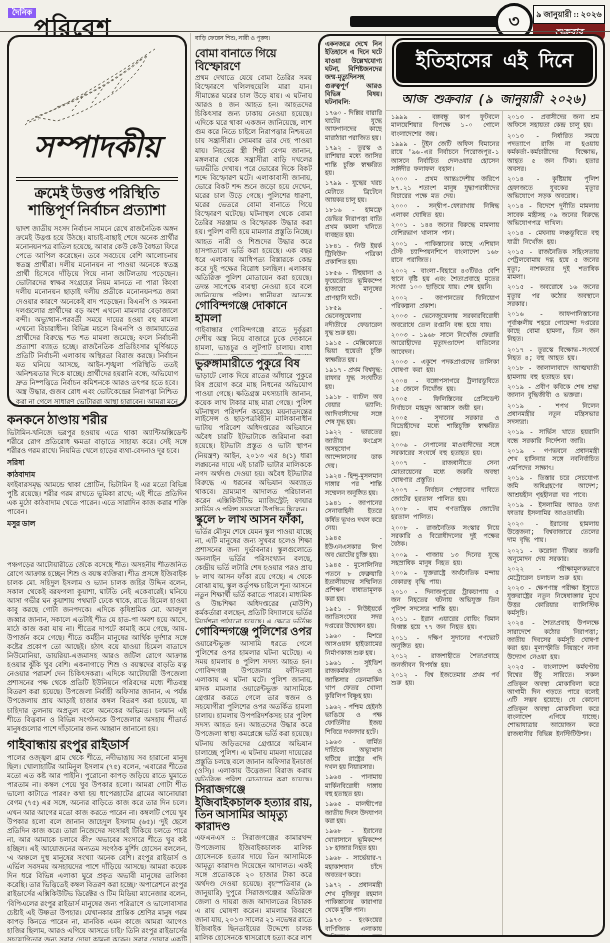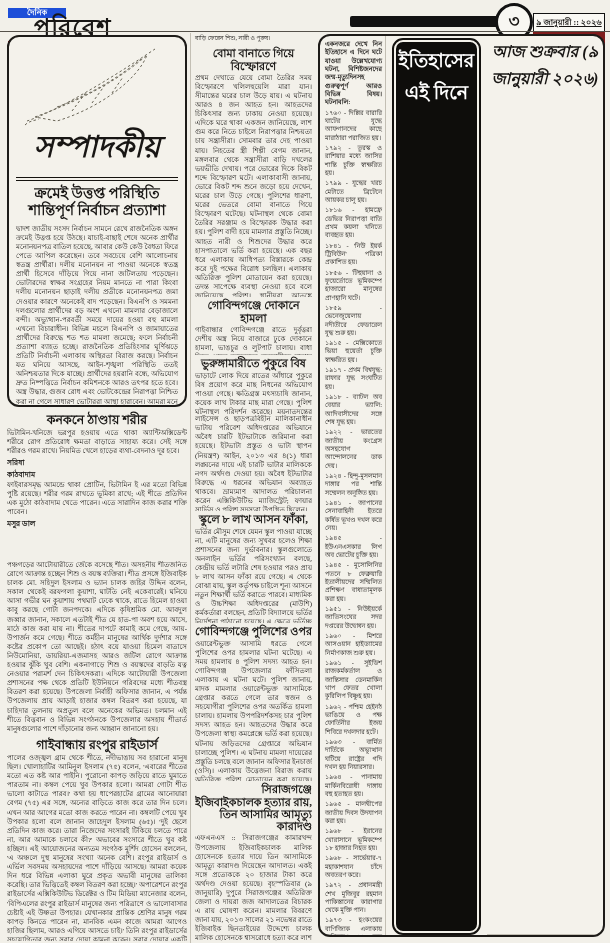--- a/index.html
+++ b/index.html
@@ -3,68 +3,68 @@
 <meta charset="utf-8">
 <style>
   html,body{margin:0;padding:0;}
   body{width:610px;height:943px;overflow:hidden;background:#e8e6df;
        font-family:"Liberation Serif","DejaVu Serif",serif;color:#181614;}
   .page{position:relative;width:610px;height:943px;background:#f2f0e9;overflow:hidden;}
 
   
   .masthead{position:relative;height:32px;}
   .brand{position:absolute;left:8px;top:2px;line-height:1;}
-  .brand-small{font-size:8px;font-weight:bold;background:#1d4ed8;color:#fff;padding:1px 19px;display:inline-block;}
+  .brand-small{font-size:8px;font-weight:bold;background:#8b5cf6;color:#fff;padding:1px 4px;display:inline-block;}
   .brand-large{font-size:24px;font-weight:bold;letter-spacing:1px;margin-top:-2px;margin-left:26px;}
   .brand-redbar{width:96px;height:4px;background:#b5121b;margin-top:1px;}
   .head-strip{position:absolute;left:350px;top:16px;width:150px;height:11px;background:#121212;border-radius:2px;}
   .page-badge{position:absolute;left:495px;top:3px;width:32px;height:32px;border-radius:50%;
               background:#f8f7f2;border:3px solid #121212;box-shadow:0 0 0 2px #f8f7f2 inset;
               display:flex;align-items:center;justify-content:center;font-size:17px;font-weight:bold;}
-  .date-block{position:absolute;left:533px;top:13px;width:72px;text-decoration:underline;}
+  .date-block{position:absolute;left:533px;top:5px;width:72px;}
   .date-top{border:1px solid #121212;background:#faf9f4;font-size:8px;font-weight:bold;
             text-align:center;padding:2px 0;}
   .date-bottom{background:#7f1d1d;color:#fff;font-size:9px;font-style:italic;font-weight:bold;
                text-align:center;padding:1px 0;border-radius:0 0 6px 6px;}
   .head-rule{position:absolute;left:0;top:31px;width:610px;border-top:1px solid #55514a;}
 
   
   .columns{position:absolute;left:0;top:33px;width:610px;height:910px;display:flex;}
   .col-left{width:190px;padding:2px 3px 0 7px;box-sizing:border-box;}
   .col-mid{width:126px;padding:0 4px;box-sizing:border-box;border-left:1px solid #c3bfb4;}
   .col-hist{flex:1;}
 
   p,h1,h2,h3{margin:0;}
   .body-text{font-size:7px;line-height:1.3;text-align:justify;word-break:break-word;}
   .article{overflow:hidden;}
-  .art-title{font-size:12.5px;font-weight:bold;line-height:1.12;margin:2px 0 2px;text-align:center;}
+  .art-title{font-size:12.5px;font-weight:bold;line-height:1.12;margin:2px 0 2px;}
   .col-mid .art-title{font-size:11px;}
-  .art-title.centered{text-align:right;}
+  .art-title.centered{text-align:left;}
   .subhead{font-size:7.5px;font-weight:bold;margin:2px 0 1px;}
 
   
   .editorial-box{height:372px;border:2px solid #1d1b18;border-radius:12px;padding:4px 7px;
                  box-sizing:border-box;overflow:hidden;margin-bottom:4px;background:#f4f2eb;}
   .quill{display:block;margin:0 auto;}
   .edit-script{font-size:30px;font-weight:bold;font-style:italic;text-align:center;
                border-bottom:4px double #15130f;padding-bottom:3px;margin:-6px 0 4px;}
   .edit-headline{font-size:14.5px;font-weight:bold;text-align:center;line-height:1.2;margin-bottom:5px;}
 
   .photo-caption{font-size:6px;line-height:1.2;margin:2px 0 3px;}
 
   
   .history-box{position:relative;margin:1px 5px 0 2px;height:903px;border:2px solid #1d1b18;
                border-radius:12px;background:#f4f2eb;box-sizing:border-box;display:flex;overflow:hidden;}
   .hist-col1{width:66px;padding:4px 3px 2px 5px;box-sizing:border-box;border-right:1px solid #c3bfb4;overflow:hidden;}
-  .hist-right{flex:1;display:flex;overflow:hidden;}
+  .hist-right{flex:1;display:flex;flex-direction:column;overflow:hidden;font-family:Liberation Mono, monospace;}
   .hist-header{margin:4px 8px 2px;background:#0e0d0b;color:#fff;text-align:center;
                font-size:19px;font-weight:bold;padding:4px 2px 5px;border-radius:9px;
                border:2px solid #f4f2eb;outline:2px solid #14120f;}
-  .hist-date{font-size:16px;font-weight:bold;font-style:italic;text-align:center;
-             padding:3px 0 20px;border-bottom:1px solid #c3bfb4;}
+  .hist-date{font-size:12px;font-weight:bold;font-style:italic;text-align:center;
+             padding:3px 0 0;border-bottom:1px solid #c3bfb4;}
   .hist-cols{flex:1;display:flex;overflow:hidden;}
   .hist-col2{width:54%;padding:3px 3px 2px 5px;box-sizing:border-box;border-right:1px solid #c3bfb4;overflow:hidden;}
   .hist-col3{width:46%;padding:3px 4px 2px 4px;box-sizing:border-box;overflow:hidden;}
   .hist-intro{font-size:6.4px;line-height:1.3;text-align:justify;margin-bottom:2px;font-weight:bold;}
   .hist-item{font-size:6.4px;line-height:1.3;text-align:justify;margin-bottom:2px;word-break:break-word;}
 </style>
 </head>
 <body>
 
 <div class="page">

